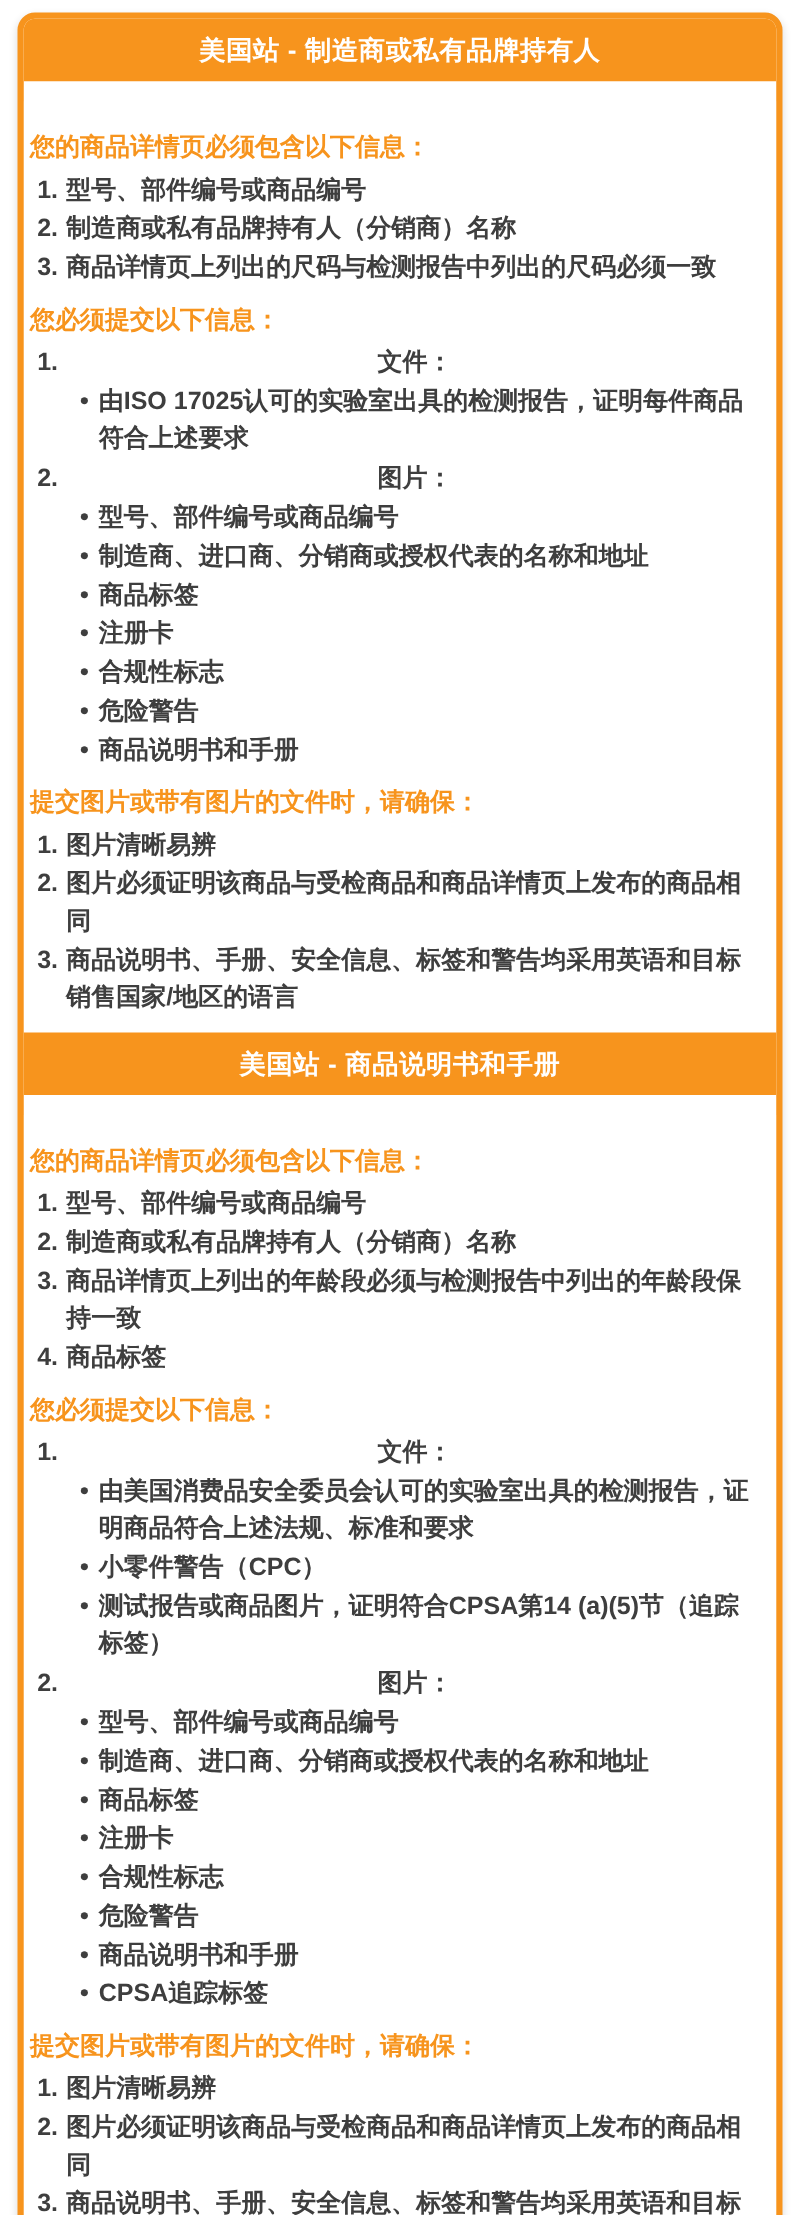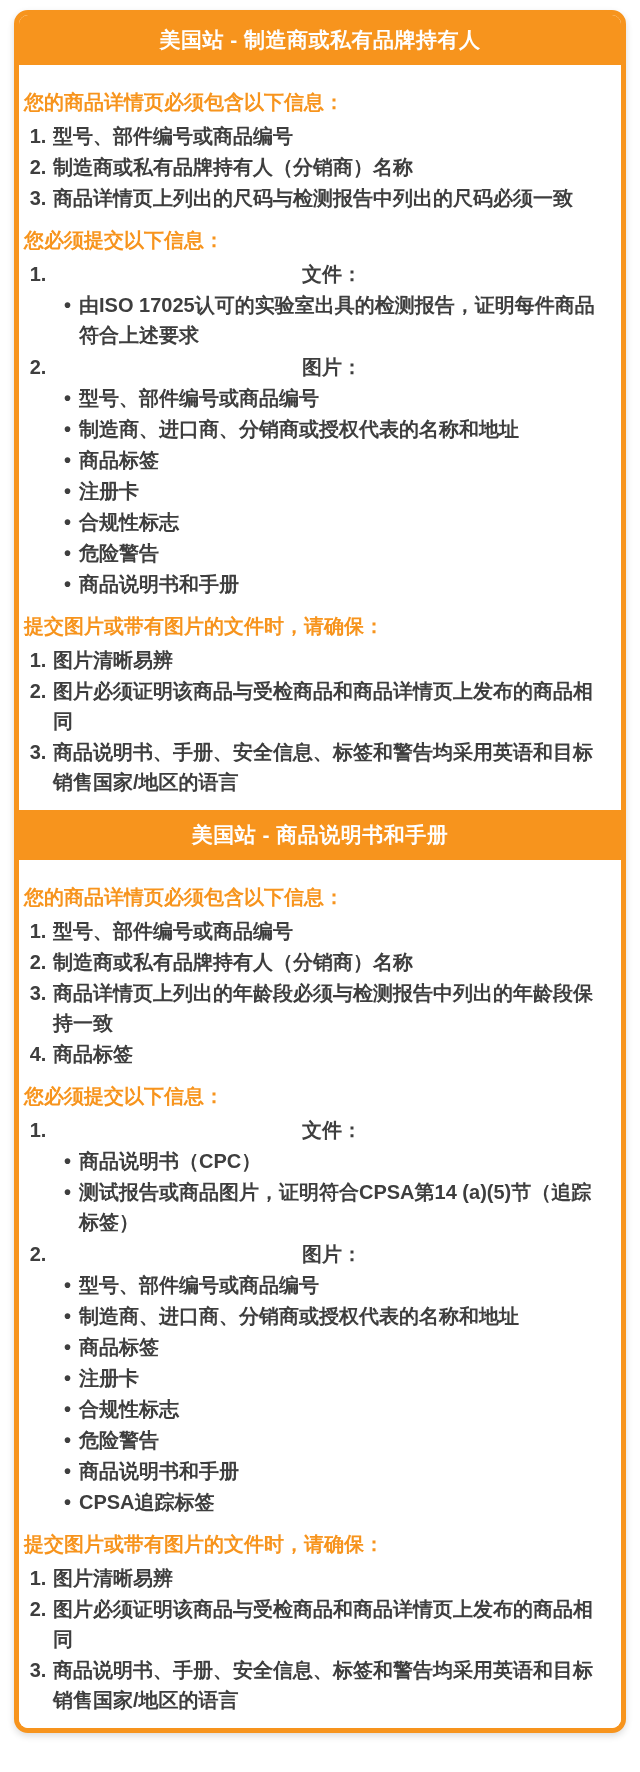--- a/index.html
+++ b/index.html
@@ -25,20 +25,21 @@
     font-weight:bold;
     text-align:center;
     padding:11px 8px;
     letter-spacing:0.5px;
   }
   .section-body{
     background:#ffffff;
     padding:10px 10px 12px 5px;
     font-size:20px;
     line-height:30px;
+    margin-top:16px;
   }
   .sub{
     color:#f7941d;
     font-weight:bold;
     font-size:20px;
     margin:12px 0 4px 0;
   }
   ol.num{
     margin:0;
     padding-left:28px;
@@ -119,21 +120,22 @@
             <li>型号、部件编号或商品编号</li>
             <li>制造商或私有品牌持有人（分销商）名称</li>
             <li>商品详情页上列出的年龄段必须与检测报告中列出的年龄段保持一致</li>
             <li>商品标签</li>
           </ol>
           <div class="sub">您必须提交以下信息：</div>
           <ol class="num">
             <li>
               <span class="group-label">文件：</span>
               <ul class="bul">
-                <li>商品说明书（CPC）</li>
+                <li>由美国消费品安全委员会认可的实验室出具的检测报告，证明商品符合上述法规、标准和要求</li>
+                <li>小零件警告（CPC）</li>
                 <li>测试报告或商品图片，证明符合CPSA第14 (a)(5)节（追踪标签）</li>
               </ul>
             </li>
             <li>
               <span class="group-label">图片：</span>
               <ul class="bul">
                 <li>型号、部件编号或商品编号</li>
                 <li>制造商、进口商、分销商或授权代表的名称和地址</li>
                 <li>商品标签</li>
                 <li>注册卡</li>

